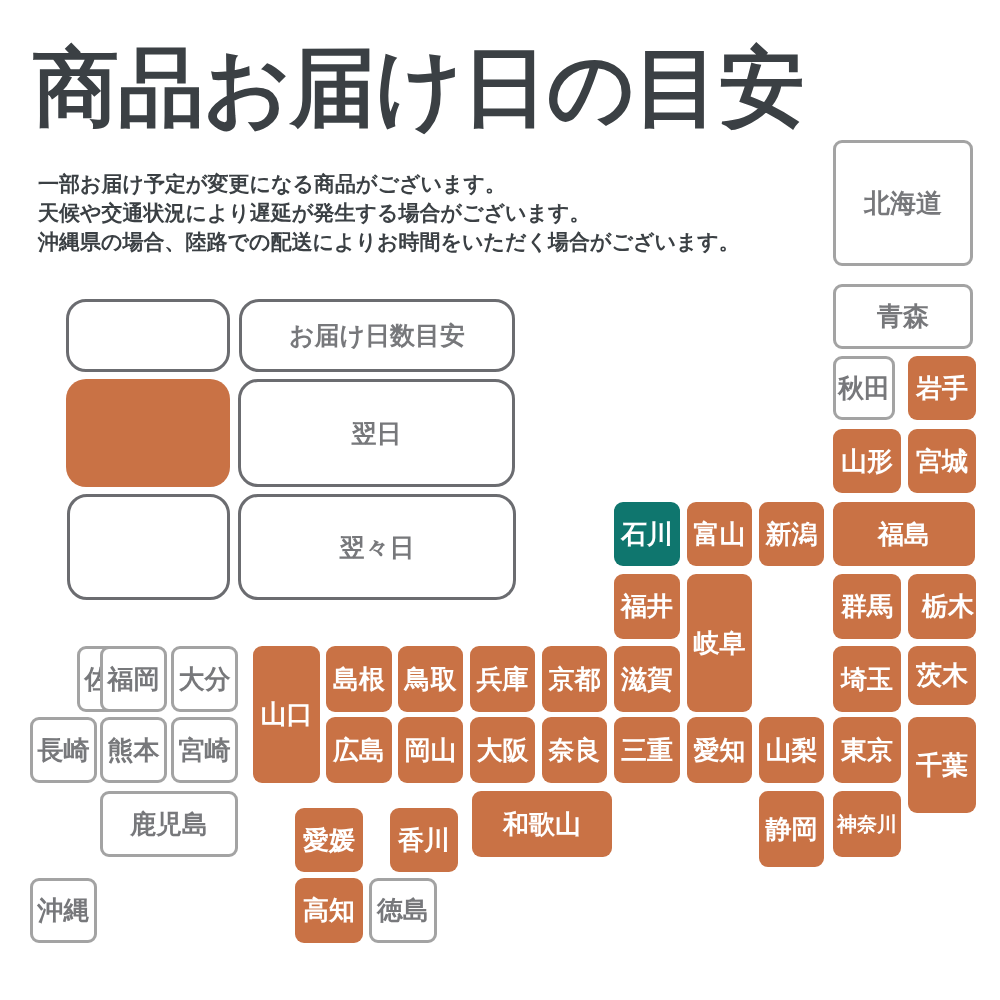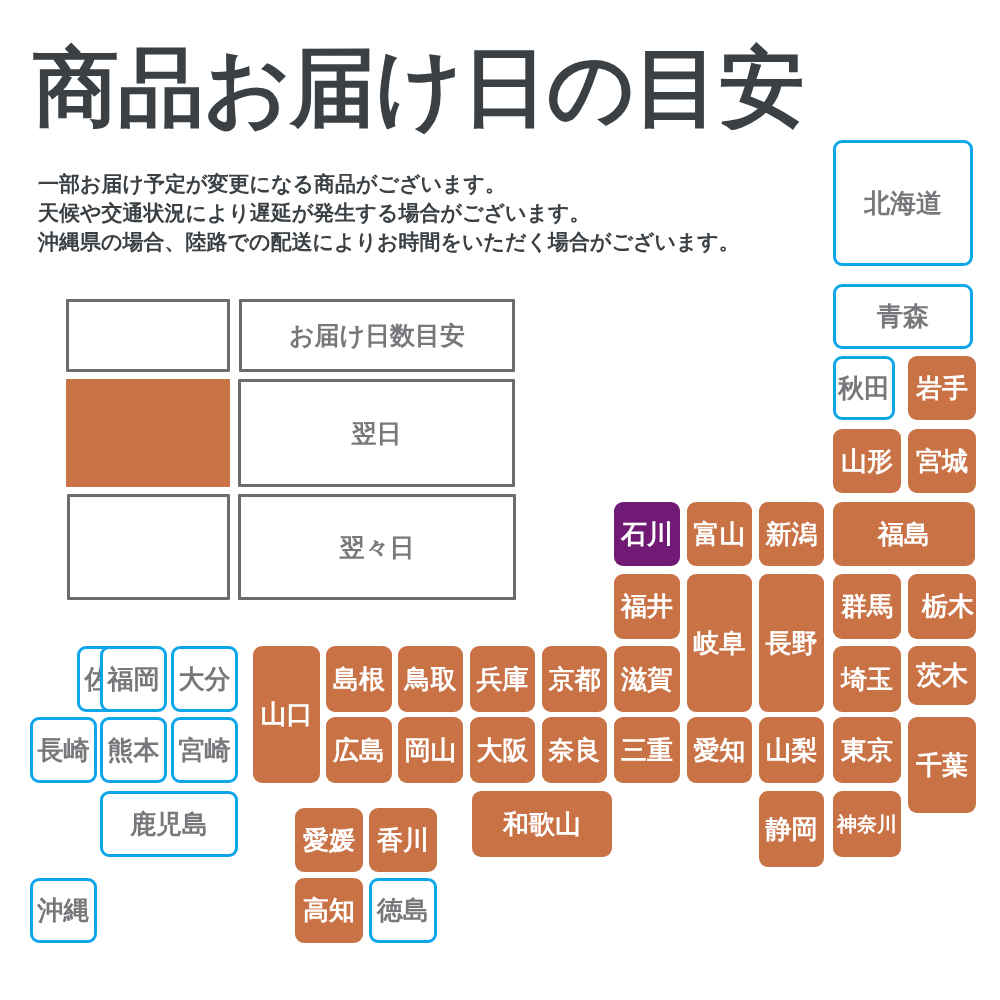--- a/index.html
+++ b/index.html
@@ -11,40 +11,40 @@
     position:absolute; left:33px; top:36px;
     font-size:86px; font-weight:900; color:#3b4044;
     white-space:nowrap; letter-spacing:-1px; line-height:1.2;
   }
   .notes {
     position:absolute; left:38px; top:170px;
     font-size:21px; font-weight:bold; color:#3b4044; line-height:29px;
     white-space:nowrap;
   }
   
-  .lg { position:absolute; box-sizing:border-box; border-radius:1px; }
+  .lg { position:absolute; box-sizing:border-box; border-radius:20px; }
   .lg-label { display:flex; align-items:center; justify-content:center;
               color:#77787b; font-weight:bold; font-size:25px; }
   .box-white { background:#ffffff; border:3px solid #6b6c70; }
   .box-orange { background:#c97245; border:none; }
   .lg-sw1 { left:66px;  top:299px; width:164px; height:73px; }
   .lg-lb1 { left:239px; top:299px; width:276px; height:73px; }
   .lg-sw2 { left:66px;  top:379px; width:164px; height:108px; }
   .lg-lb2 { left:238px; top:379px; width:277px; height:108px; }
   .lg-sw3 { left:67px;  top:494px; width:163px; height:106px; }
   .lg-lb3 { left:238px; top:494px; width:278px; height:106px; }
   
   .map-layer { position:absolute; left:0; top:0; width:1000px; height:1000px; }
   .cell {
     position:absolute; box-sizing:border-box; border-radius:9px;
     display:flex; align-items:center; justify-content:center;
     font-weight:bold; font-size:26px; white-space:nowrap;
   }
   .cell.orange { background:#c97245; color:#ffffff; }
-  .cell.white  { background:#ffffff; border:3px solid #0ea5e9; color:#77787b; }
+  .cell.white  { background:#ffffff; border:3px solid #a3a3a3; color:#77787b; }
 </style>
 </head>
 <body>
 
 <div class="page">
 
   <div class="title">商品お届け日の目安</div>
 
   <div class="notes">
     <div>一部お届け予定が変更になる商品がございます。</div>
@@ -67,27 +67,26 @@
     </div>
   </div>
 
   <div class="map-layer">
       <div class="cell white" style="left: 833px; top: 140px; width: 140px; height: 126px; font-size: 26px;">北海道</div>
       <div class="cell white" style="left: 833px; top: 284px; width: 140px; height: 65px;">青森</div>
       <div class="cell white" style="left: 833px; top: 356px; width: 62px; height: 64px;">秋田</div>
       <div class="cell orange" style="left: 908px; top: 356px; width: 68px; height: 64px; background: rgb(201, 114, 69);">岩手</div>
       <div class="cell orange" style="left: 833px; top: 429px; width: 68px; height: 64px; background: rgb(201, 114, 69);">山形</div>
       <div class="cell orange" style="left: 908px; top: 429px; width: 68px; height: 64px; background: rgb(201, 114, 69);">宮城</div>
-      <div class="cell orange" style="left: 614px; top: 502px; width: 66px; height: 64px; background: #701a75;">石川</div>
+      <div class="cell orange" style="left: 614px; top: 502px; width: 66px; height: 64px; background: #0f766e;">石川</div>
       <div class="cell orange" style="left: 687px; top: 502px; width: 65px; height: 64px; background: rgb(201, 114, 69);">富山</div>
       <div class="cell orange" style="left: 759px; top: 502px; width: 65px; height: 64px; background: rgb(201, 114, 69);">新潟</div>
       <div class="cell orange" style="left: 833px; top: 502px; width: 142px; height: 64px; background: rgb(201, 114, 69);">福島</div>
       <div class="cell orange" style="left: 614px; top: 574px; width: 66px; height: 65px; background: rgb(201, 114, 69);">福井</div>
       <div class="cell orange" style="left: 687px; top: 574px; width: 65px; height: 138px; background: rgb(201, 114, 69);">岐阜</div>
-      <div class="cell orange" style="left: 759px; top: 574px; width: 65px; height: 138px; background: rgb(201, 114, 69);">長野</div>
       <div class="cell orange" style="left: 833px; top: 574px; width: 68px; height: 65px; background: rgb(201, 114, 69);">群馬</div>
       <div class="cell orange" style="left: 908px; top: 574px; width: 68px; height: 65px; background: rgb(201, 114, 69); padding-left: 12px;">栃木</div>
       <div class="cell orange" style="left: 614px; top: 646px; width: 66px; height: 66px; background: rgb(201, 114, 69);">滋賀</div>
       <div class="cell orange" style="left: 833px; top: 646px; width: 68px; height: 66px; background: rgb(201, 114, 69);">埼玉</div>
       <div class="cell orange" style="left: 908px; top: 646px; width: 68px; height: 59px; background: rgb(201, 114, 69);">茨木</div>
       <div class="cell white" style="left: 30px; top: 646px; width: 67px; height: 66px; margin-left: 47px;">佐賀</div>
       <div class="cell white" style="left: 100px; top: 646px; width: 67px; height: 66px;">福岡</div>
       <div class="cell white" style="left: 171px; top: 646px; width: 67px; height: 66px;">大分</div>
       <div class="cell orange" style="left: 253px; top: 646px; width: 67px; height: 137px; background: rgb(201, 114, 69);">山口</div>
       <div class="cell orange" style="left: 326px; top: 646px; width: 66px; height: 66px; background: rgb(201, 114, 69);">島根</div>
@@ -104,19 +103,19 @@
       <div class="cell orange" style="left: 614px; top: 717px; width: 66px; height: 66px; background: rgb(201, 114, 69);">三重</div>
       <div class="cell orange" style="left: 687px; top: 717px; width: 65px; height: 66px; background: rgb(201, 114, 69);">愛知</div>
       <div class="cell orange" style="left: 759px; top: 717px; width: 65px; height: 66px; background: rgb(201, 114, 69);">山梨</div>
       <div class="cell orange" style="left: 833px; top: 717px; width: 68px; height: 66px; background: rgb(201, 114, 69);">東京</div>
       <div class="cell orange" style="left: 908px; top: 717px; width: 68px; height: 96px; background: rgb(201, 114, 69);">千葉</div>
       <div class="cell white" style="left: 100px; top: 791px; width: 138px; height: 66px;">鹿児島</div>
       <div class="cell orange" style="left: 472px; top: 791px; width: 140px; height: 66px; background: rgb(201, 114, 69);">和歌山</div>
       <div class="cell orange" style="left: 759px; top: 791px; width: 65px; height: 76px; background: rgb(201, 114, 69);">静岡</div>
       <div class="cell orange" style="left: 833px; top: 791px; width: 68px; height: 66px; font-size: 20px; background: rgb(201, 114, 69);">神奈川</div>
       <div class="cell orange" style="left: 295px; top: 808px; width: 68px; height: 64px; background: rgb(201, 114, 69);">愛媛</div>
-      <div class="cell orange" style="left: 369px; top: 808px; width: 68px; height: 64px; background: rgb(201, 114, 69);">香川</div>
+      <div class="cell orange" style="left: 390px; top: 808px; width: 68px; height: 64px; background: rgb(201, 114, 69);">香川</div>
       <div class="cell orange" style="left: 295px; top: 878px; width: 68px; height: 65px; background: rgb(201, 114, 69);">高知</div>
       <div class="cell white" style="left: 369px; top: 878px; width: 68px; height: 65px;">徳島</div>
       <div class="cell white" style="left: 30px; top: 878px; width: 67px; height: 65px;">沖縄</div>
     </div>
 
 </div>
 
 </body></html>

